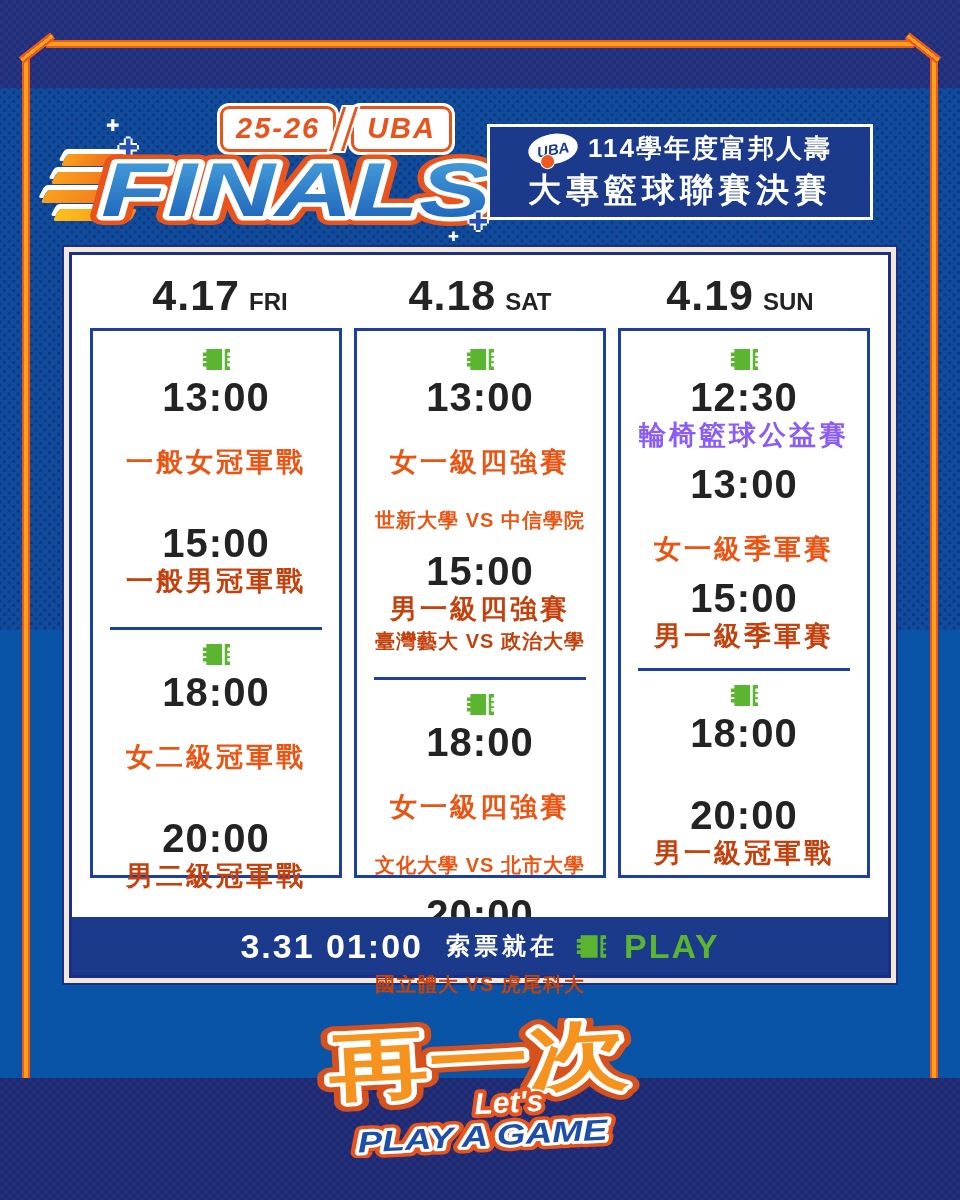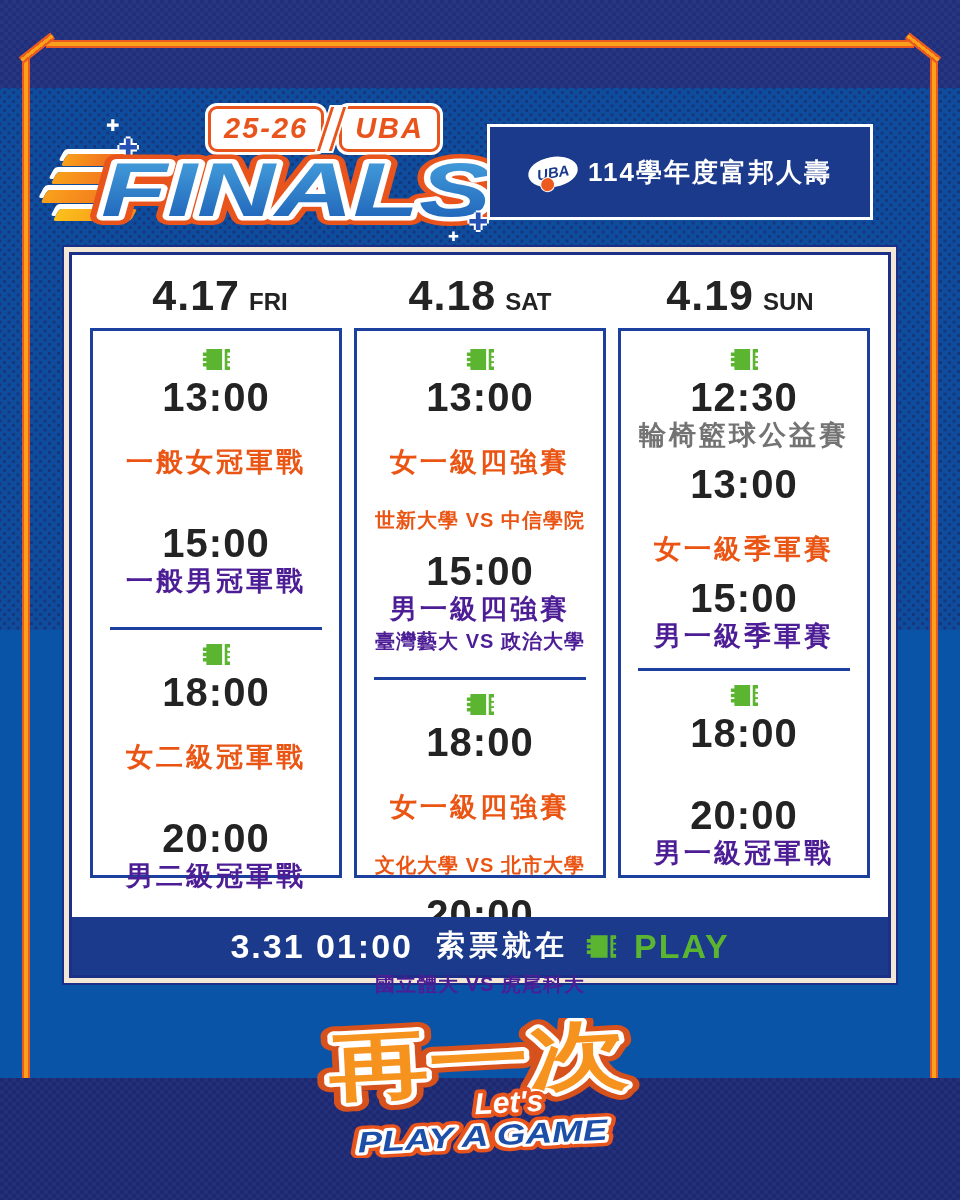--- a/index.html
+++ b/index.html
@@ -24,21 +24,21 @@
   .frame-top{left:46px;top:40px;width:868px;height:8px;}
   .frame-left{left:22px;top:56px;width:8px;height:1022px;
     background:linear-gradient(90deg,#ed5a20 0 30%,#f9a11b 30% 70%,#ed5a20 70% 100%);}
   .frame-right{left:930px;top:56px;width:8px;height:1022px;
     background:linear-gradient(90deg,#ed5a20 0 30%,#f9a11b 30% 70%,#ed5a20 70% 100%);}
   .frame-tl{left:17px;top:44px;width:40px;height:8px;transform:rotate(-38deg);}
   .frame-tr{left:903px;top:44px;width:40px;height:8px;transform:rotate(38deg);}
 
   
   .logo-zone{left:50px;top:92px;width:460px;height:150px;}
-  .pill-row{position:absolute;left:158px;top:14px;display:flex;align-items:center;}
+  .pill-row{position:absolute;left:170px;top:14px;display:flex;align-items:center;}
   .pill{background:#fff;border:3px solid #e8541c;border-radius:9px;box-shadow:0 0 0 3px #fff;
         color:#e8541c;font-weight:800;font-style:italic;font-size:29px;line-height:1;
         padding:5px 13px 6px;letter-spacing:2px;}
   .slash{width:9px;height:44px;background:#fff;border-left:3px solid #e8541c;border-right:3px solid #e8541c;
          transform:skewX(-18deg);box-shadow:0 0 0 2px #fff;}
   .finals-svg{position:absolute;left:36px;top:48px;}
   .speed{position:absolute;border-radius:3px;transform:skewX(-28deg);
          background:linear-gradient(90deg,#f9a11b,#ed5a20);box-shadow:-5px -5px 0 #fff;}
   .sp1{left:14px;top:62px;width:66px;height:12px;}
   .sp2{left:4px;top:80px;width:92px;height:12px;}
@@ -72,31 +72,31 @@
   .boxes-row{display:flex;gap:12px;padding:0 18px;margin-top:8px;}
   .box{flex:1;height:550px;border:3px solid #1d3f9e;background:#fff;box-sizing:border-box;
        display:flex;flex-direction:column;align-items:center;}
   .ticket-row{margin-top:18px;line-height:0;}
   .ticket-row2{margin-top:14px;line-height:0;}
   .game{text-align:center;}
   .time{font-size:40px;font-weight:800;color:#232323;line-height:1.05;letter-spacing:1px;}
   .title{font-size:27px;font-weight:800;letter-spacing:3px;line-height:1.15;margin-top:2px;}
   .subtitle{font-size:20px;font-weight:800;letter-spacing:1px;margin-top:3px;}
   .c-orange{color:#ea5514;margin-top:29px;}
-  .c-blue{color:#4c1d95;}
-  .c-lblue{color:#737373;}
+  .c-blue{color:#c2410c;}
+  .c-lblue{color:#8b5cf6;}
   .divider{width:86%;border-top:3px solid #1d3f9e;}
   .mt6{margin-top:6px}.mt12{margin-top:12px}.mt14{margin-top:14px}.mt16{margin-top:16px}
   .mt22{margin-top:22px}.mt30{margin-top:30px}.mt40{margin-top:40px}.mt44{margin-top:44px}
 
   
   .kktix-bar{position:absolute;left:0;right:0;bottom:0;height:58px;background:#1b3a8c;
     display:flex;align-items:center;justify-content:center;gap:16px;}
   .bar-dt{color:#fff;font-weight:800;font-size:34px;letter-spacing:2px;}
-  .bar-label{color:#fff;font-weight:800;font-size:29px;letter-spacing:4px;margin-left:7px;}
+  .bar-label{color:#fff;font-weight:800;font-size:24px;letter-spacing:4px;margin-left:7px;}
   .bar-brand{color:#5cb531;font-weight:900;font-size:34px;letter-spacing:2px;}
 
   
   .bottom-logo{left:310px;top:1018px;}
 </style>
 </head>
 <body>
 
 <div class="abs bg-top-band"></div>
 <div class="abs bg-mid-dots"></div>
@@ -139,20 +139,21 @@
 </div>
 
 <div class="abs hdr-badge">
   <div class="hdr-line1">
     <span class="uba-oval">
       <span>UBA</span>
       <span class="uba-ball"></span>
     </span>
     <span>114學年度富邦人壽</span>
   </div>
+  <div class="hdr-line2">大專籃球聯賽決賽</div>
 </div>
 
 <div class="abs card">
   <div class="card-inner">
 
     <div class="dates-row">
       <div class="date-cell">
         <span class="date-num">4.17</span><span class="date-wd">FRI</span>
       </div>
       <div class="date-cell">

